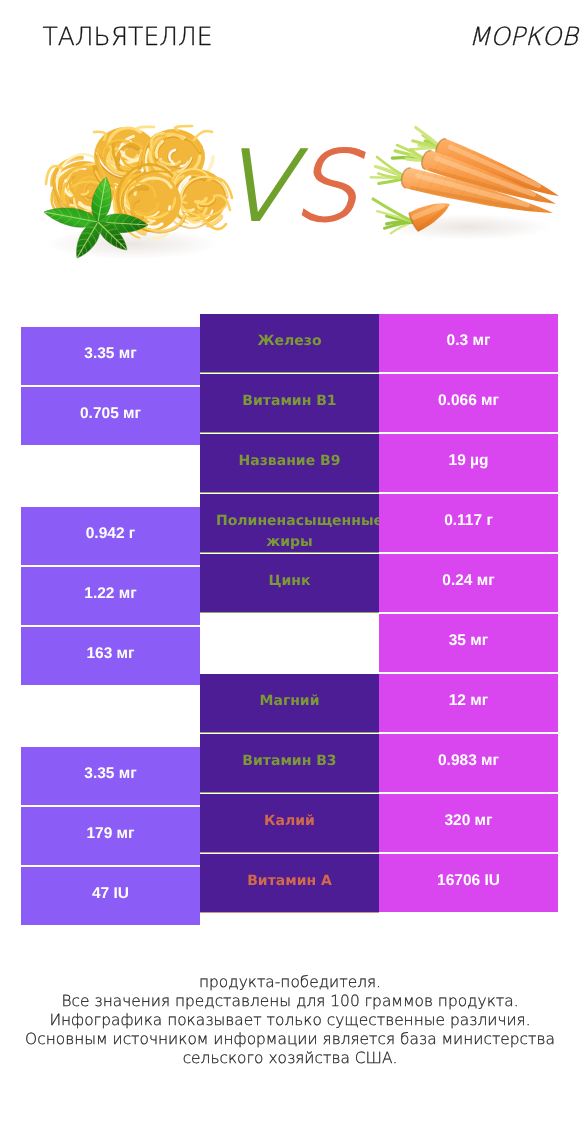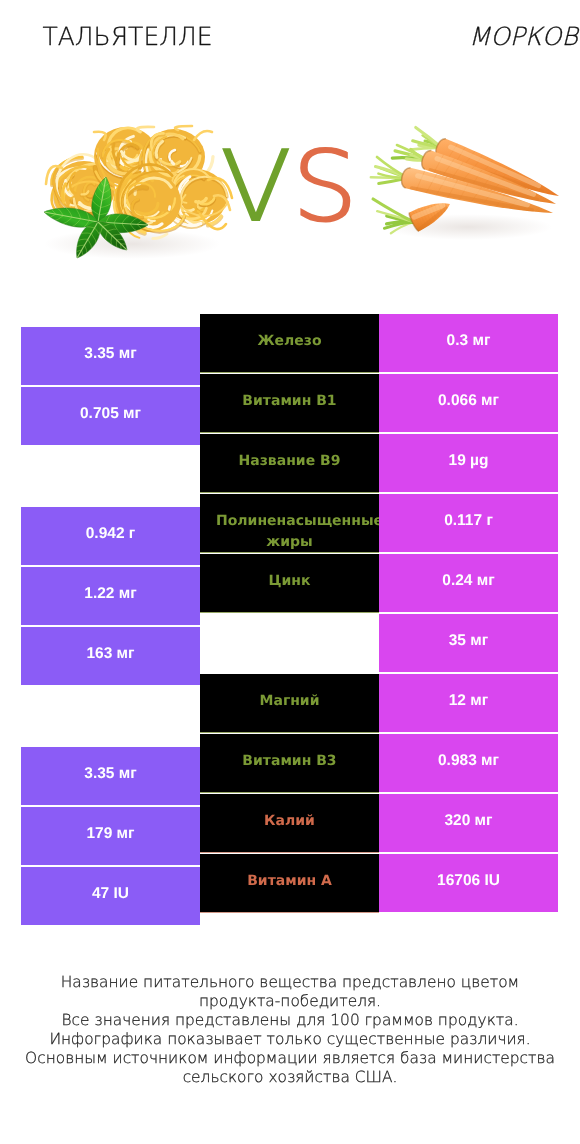--- a/index.html
+++ b/index.html
@@ -7,37 +7,37 @@
        -webkit-font-smoothing:antialiased;text-rendering:geometricPrecision;}
   .page{position:relative;width:580px;height:1144px;background:#fff;}
 
   
   .title{position:absolute;top:23px;font-size:25px;font-weight:300;color:#151515;white-space:nowrap;line-height:27px;
          font-family:"DejaVu Sans Light","DejaVu Sans",sans-serif;-webkit-text-stroke:0.3px #151515;}
   .title.l{left:0;width:255px;text-align:center;}
   .title.r{left:340px;width:255px;text-align:right;font-style:italic;}
 
   
-  .hero{position:absolute;left:0;top:0;width:484px;height:300px;}
+  .hero{position:absolute;left:0;top:0;width:484px;height:300px;font-style:italic;}
   .art{position:absolute;left:0;top:0;width:580px;height:300px;display:block;}
   .vs{position:absolute;left:0;top:100px;width:580px;text-align:center;font-size:97px;font-weight:300;
       line-height:174px;font-family:"DejaVu Sans Light","DejaVu Sans",sans-serif;letter-spacing:1px;text-indent:1px;
       transform:scaleX(1.06) translateX(-1px);transform-origin:285.5px 0;}
   .vs .v{color:#6fa12c;-webkit-text-stroke:2.2px #6fa12c;}
   .vs .s{color:#e06c48;-webkit-text-stroke:2.2px #e06c48;}
 
   
   .tbl{position:absolute;left:21px;top:314px;width:537px;}
   .row{position:relative;height:60px;}
   .cell{position:absolute;top:0;width:179px;height:58px;overflow:hidden;line-height:21px;
         display:flex;align-items:flex-start;padding-top:16px;justify-content:center;box-sizing:border-box;}
   .cell span{text-align:center;display:block;white-space:nowrap;}
   .cM span{white-space:normal;width:147px;word-break:keep-all;overflow-wrap:normal;}
   .cL{left:0;background:#8b5cf6;color:#ffffff;font-size:15.5px;font-weight:bold;margin-top:13px;}
-  .cM{left:179px;background:#000000;font-size:14px;font-weight:bold;height:59px;border-bottom:1px solid #9aa95f;
+  .cM{left:179px;background:#4c1d95;font-size:14px;font-weight:bold;height:59px;border-bottom:1px solid #9aa95f;
       font-family:"DejaVu Sans",sans-serif;justify-content:flex-start;align-items:flex-start;
       padding-left:16px;padding-top:17px;line-height:21px;}
   .cR{left:358px;background:#d946ef;color:#ffffff;font-size:15.5px;font-weight:bold;}
   .cM.win-l{color:#7b9a35;border-bottom-color:#95a563;}
   .cM.win-r{color:#d06a4b;border-bottom-color:#cf9684;}
 
 
   
   .footer{position:absolute;left:0;top:973px;width:580px;text-align:center;font-size:15.4px;
           font-family:"DejaVu Sans Light","DejaVu Sans",sans-serif;
@@ -833,20 +833,19 @@
         <div class="cell cM win-r">
           <span>Витамин A</span>
         </div>
         <div class="cell cR">
           <span>16706 IU</span>
         </div>
       </div>
     </div>
 
   <div class="footer" id="ftr">
-      <div>Название питательного вещества представлено цветом</div>
       <div>продукта-победителя.</div>
       <div>Все значения представлены для 100 граммов продукта.</div>
       <div>Инфографика показывает только существенные различия.</div>
       <div>Основным источником информации является база министерства</div>
       <div>сельского хозяйства США.</div>
     </div>
 </div>
 
 </body></html>

